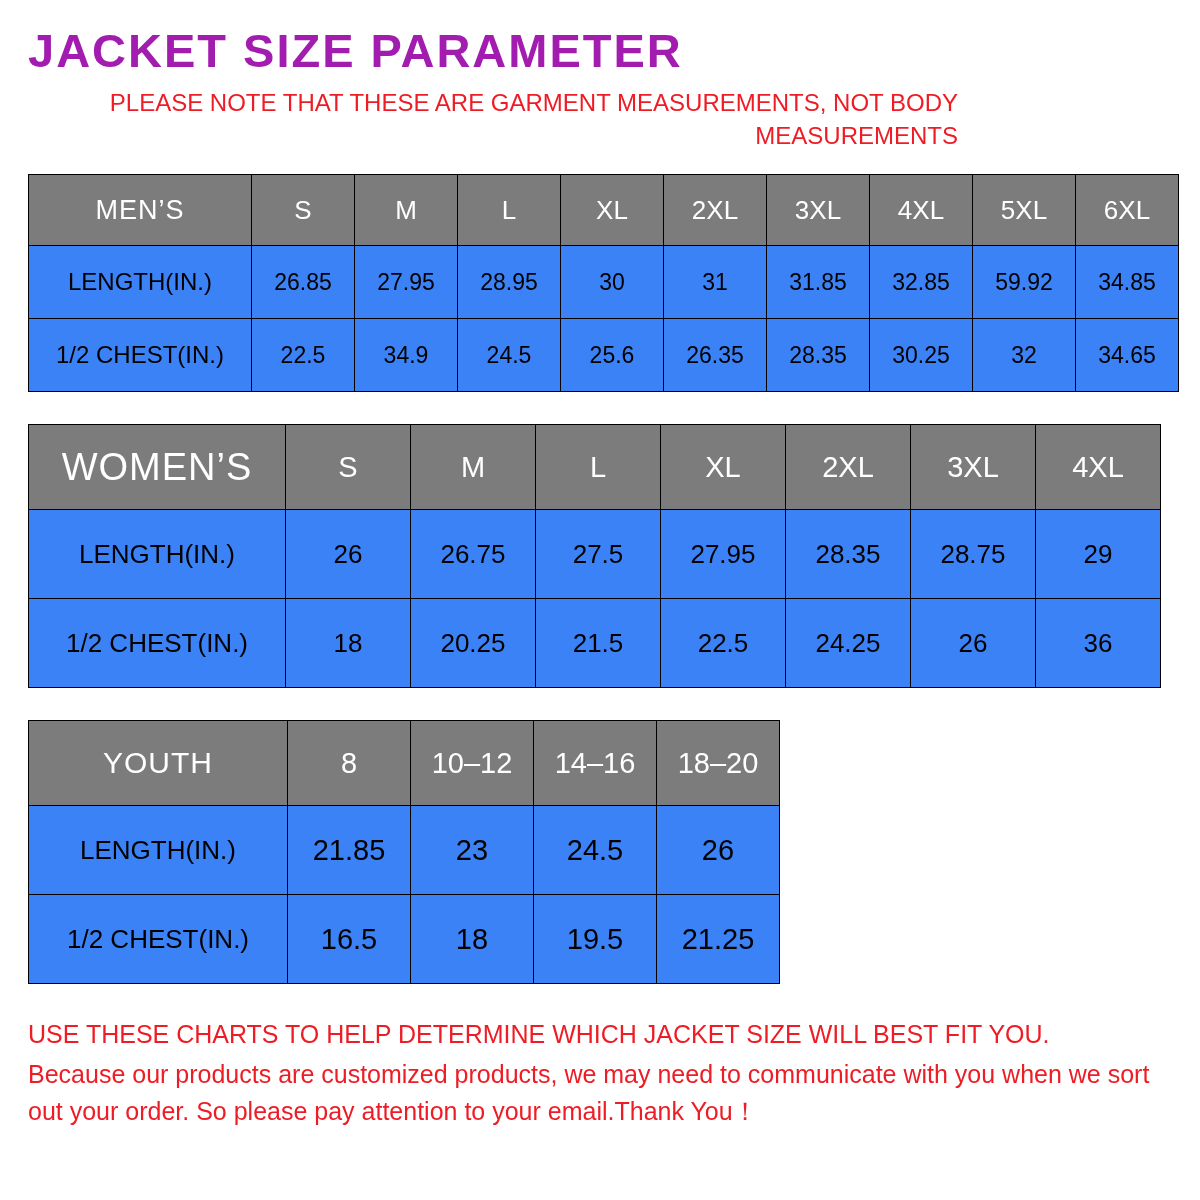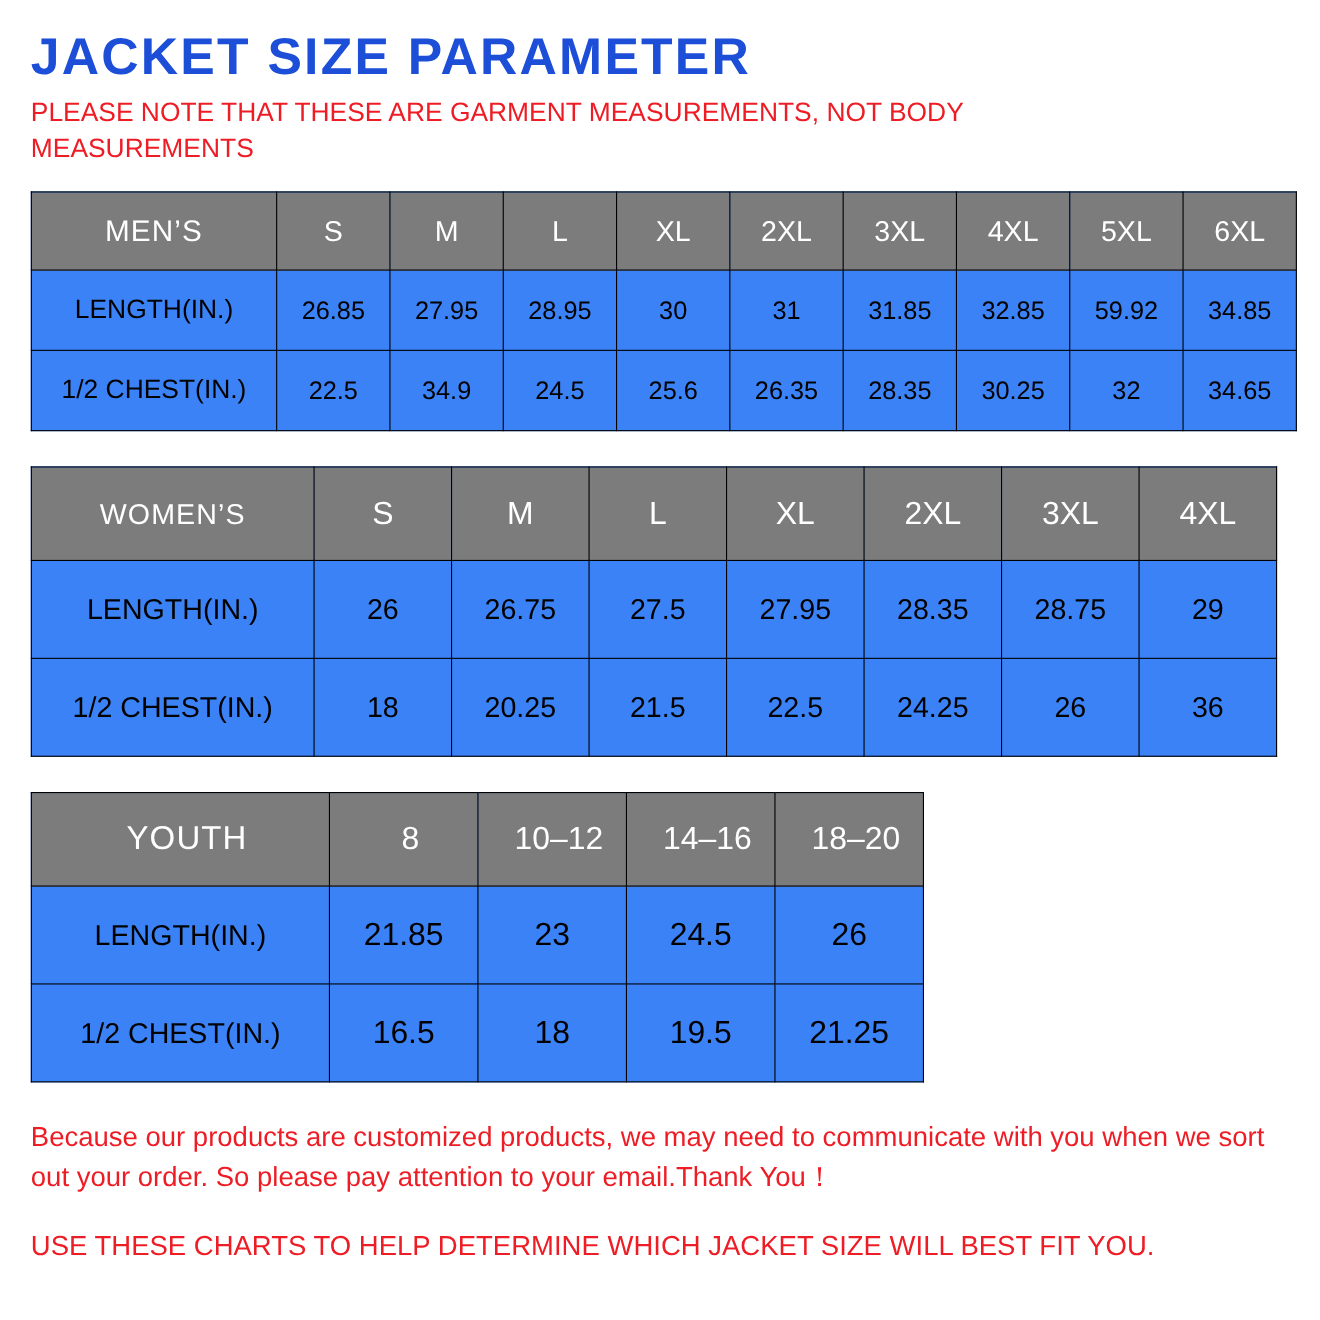--- a/index.html
+++ b/index.html
@@ -20,28 +20,29 @@
     box-sizing: border-box;
     padding: 26px 28px 0 28px;
     position: relative;
   }
   .title {
     font-size: 47px;
     font-weight: bold;
     letter-spacing: 2px;
     line-height: 1.05;
     margin: 0 0 12px 0;
-    color: #1d4ed8;
+    color: #a21caf;
   }
   .note {
     color: #ee1c25;
     font-size: 24px;
     line-height: 1.35;
     margin: 0 0 22px 0;
     max-width: 930px;
+    text-align: right;
   }
   table {
     border-collapse: collapse;
     table-layout: fixed;
     margin-bottom: 32px;
     background: #3b82f6;
   }
   table td {
     border: 1px solid #000;
     text-align: center;
@@ -72,28 +73,28 @@
   #mens-table tr.data td { height: 72px; }
   #mens-table .c0 { width: 222px; }
   #mens-table .cx { width: 102px; }
 
   
   #womens-table { width: 1130px; }
   #womens-table tr.head td { height: 84px; }
   #womens-table tr.data td { height: 88px; }
   #womens-table .c0 { width: 256px; }
   #womens-table .cx { width: 124px; }
-  #womens-table tr.head td.label { font-size: 26px; }
+  #womens-table tr.head td.label { font-size: 38px; }
   #womens-table tr.head td.size { font-size: 29px; }
   #womens-table td { font-size: 26px; }
   #womens-table td.rowlabel { font-size: 26px; }
 
   
   #youth-table { width: 748px; }
-  #youth-table tr.head td { height: 84px; padding-left: 12px; }
+  #youth-table tr.head td { height: 84px; }
   #youth-table tr.data td { height: 88px; }
   #youth-table .c0 { width: 258px; }
   #youth-table .cx { width: 122px; }
   #youth-table tr.head td.label { font-size: 30px; }
   #youth-table tr.head td.size { font-size: 29px; }
   #youth-table td { font-size: 29px; }
   #youth-table td.rowlabel { font-size: 26px; }
 
   .footer-red {
     color: #ee1c25;
@@ -210,16 +211,16 @@
     <tr class="data">
       <td class="c0 rowlabel">1/2 CHEST(IN.)</td>
       <td class="cx">16.5</td>
       <td class="cx">18</td>
       <td class="cx">19.5</td>
       <td class="cx">21.25</td>
     </tr>
   </tbody>
     </table>
 
+  <p class="footer-red second">USE THESE CHARTS TO HELP DETERMINE WHICH JACKET SIZE WILL BEST FIT YOU.</p>
   <p class="footer-red">Because our products are customized products, we may need to communicate with you when we sort out your order. So please pay attention to your email.Thank You！</p>
-  <p class="footer-red second">USE THESE CHARTS TO HELP DETERMINE WHICH JACKET SIZE WILL BEST FIT YOU.</p>
 
 </div>
 
 </body></html>

